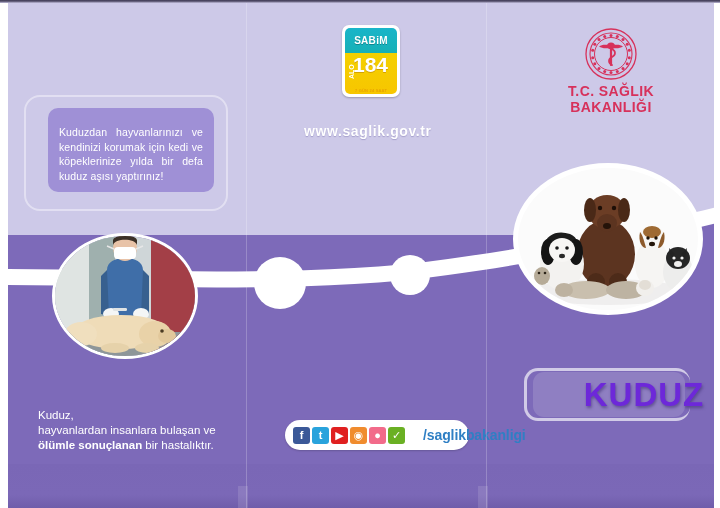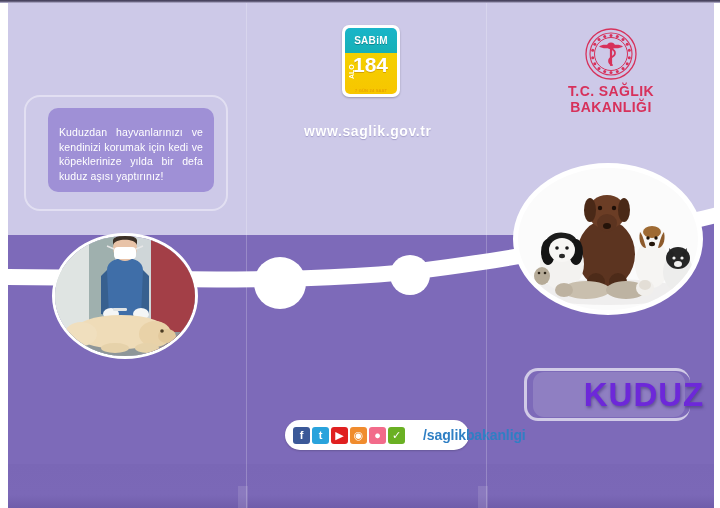--- a/index.html
+++ b/index.html
@@ -276,20 +276,25 @@
         <ellipse cx="92" cy="112" rx="12" ry="5" fill="#e6d2aa"></ellipse>
       </svg>
     </div>
 
     <div class="kuduz">
       <div class="kuduz-frame"></div>
       <div class="kuduz-fill"></div>
       <div class="kuduz-text">KUDUZ</div>
     </div>
 
+    <div class="btext">
+      <div>Kuduz,</div>
+      <div>hayvanlardan insanlara bulaşan ve</div>
+      <div><b>ölümle sonuçlanan</b><span> bir hastalıktır.</span></div>
+    </div>
 
     <div class="social">
       <div class="sico" style="background: rgb(59, 89, 152);">f</div>
       <div class="sico" style="background: rgb(41, 163, 220);">t</div>
       <div class="sico" style="background: rgb(224, 32, 32);">▶</div>
       <div class="sico" style="background: rgb(240, 140, 46);">◉</div>
       <div class="sico" style="background: rgb(242, 107, 138);">●</div>
       <div class="sico" style="background: rgb(106, 176, 35);">✓</div>
       <div class="shandle">/saglikbakanligi</div>
     </div>

